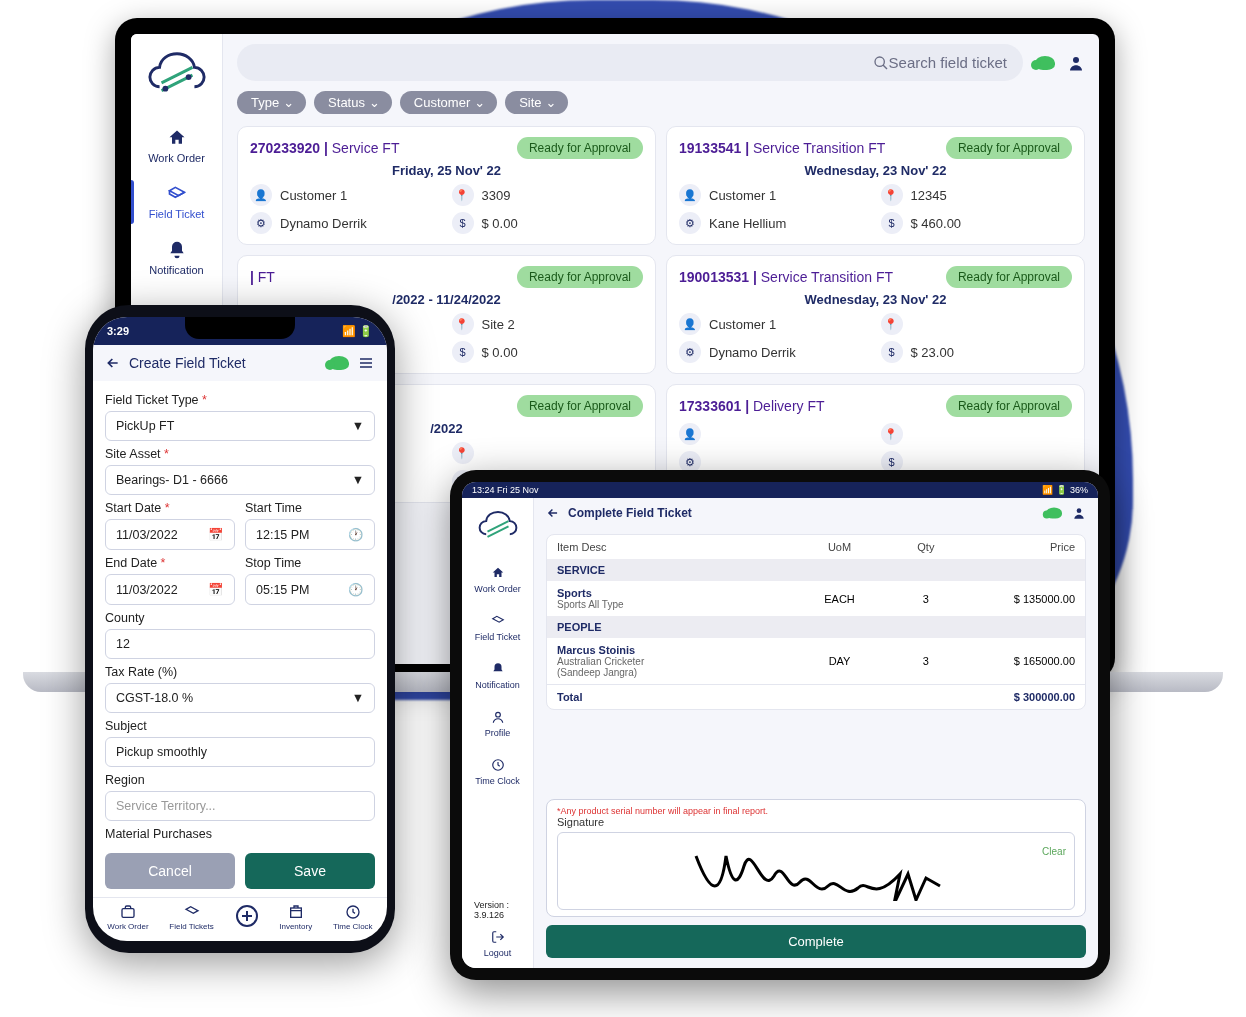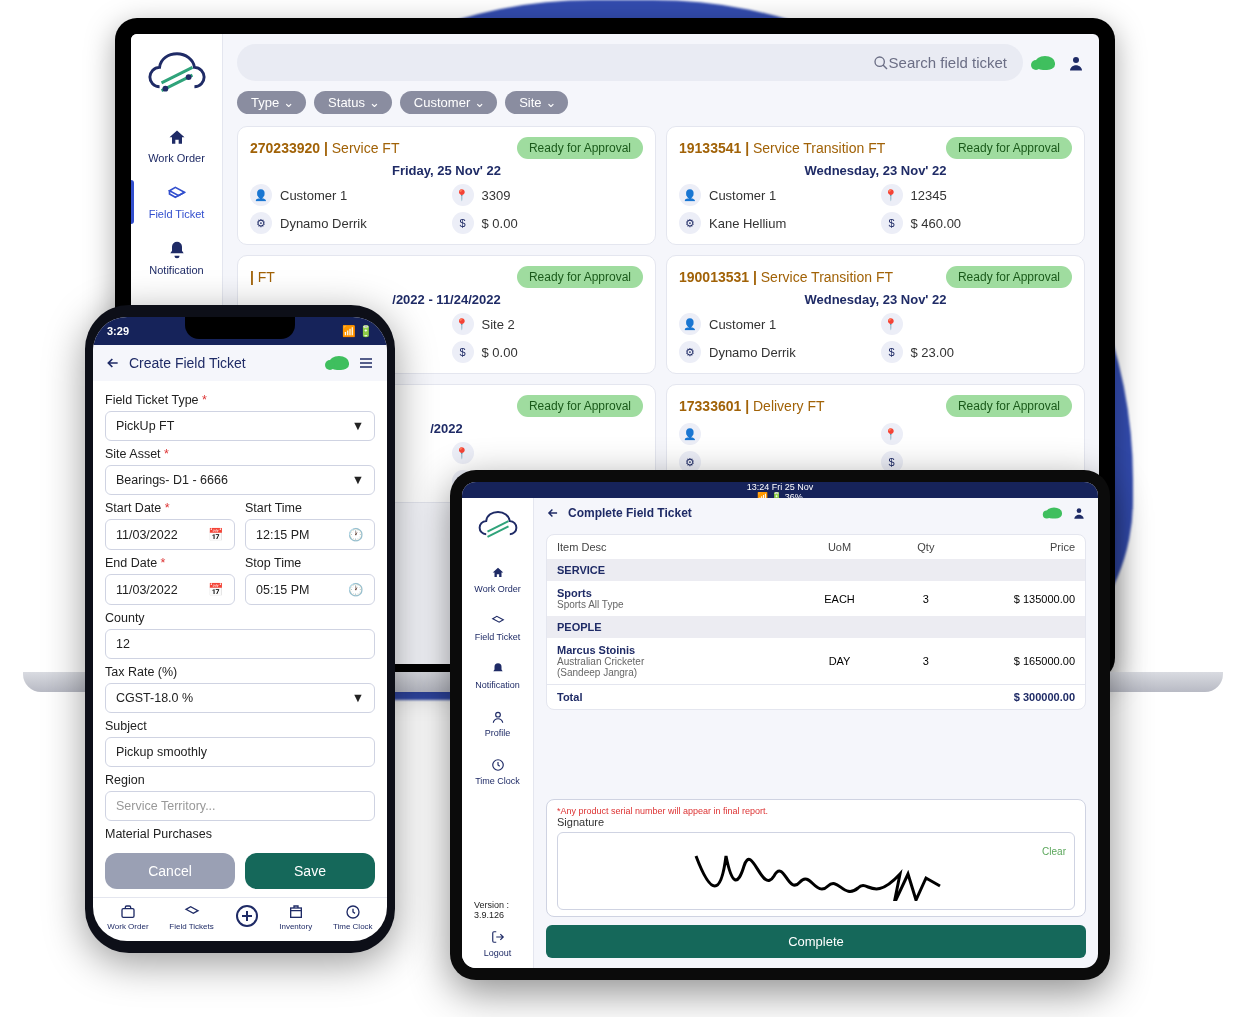--- a/index.html
+++ b/index.html
@@ -30,21 +30,21 @@
 .cloud-dot { width:20px; height:14px; background:#3fbf5e; border-radius:50% 50% 40% 40%; position:relative; }
 .cloud-dot::before{content:''; position:absolute; left:-4px; bottom:0; width:10px; height:10px; background:#3fbf5e; border-radius:50%;}
 .user-ico { color:#1f2b66; }
 
 .filters { display:flex; gap:8px; margin:10px 0 12px; }
 .filter-pill { background:#8a8da0; color:#fff; font-size:13px; padding:4px 12px 4px 14px; border-radius:14px; cursor:pointer; display:flex; align-items:center; gap:4px; }
 
 .cards { display:grid; grid-template-columns:1fr 1fr; gap:10px; }
 .card { background:#fff; border:1px solid #e4e6ef; border-radius:10px; padding:10px 12px; }
 .card-head { display:flex; align-items:center; justify-content:space-between; margin-bottom:4px; }
-.card-id { font-weight:700; color:#a16207; font-size:14px; }
+.card-id { font-weight:700; color:#4c1d95; font-size:14px; }
 .card-id span { font-weight:400; }
 .badge { background:#9fdc9f; color:#1a5a1a; font-size:12px; padding:4px 12px; border-radius:14px; }
 .card-date { text-align:center; font-weight:700; color:#1f2b66; font-size:13px; margin-bottom:6px; }
 .card-info { display:grid; grid-template-columns:1fr 1fr; gap:6px 10px; font-size:13px; color:#333; }
 .info-cell { display:flex; align-items:center; gap:8px; }
 .info-ico { width:22px; height:22px; background:#eceef7; border-radius:50%; display:flex; align-items:center; justify-content:center; font-size:11px; color:#1f2b66; }
 
 
 .phone { position:absolute; left:85px; top:305px; width:310px; height:648px; background:#0d0f18; border-radius:44px; padding:12px 8px; box-shadow:0 10px 40px rgba(0,0,0,.4); }
 .phone-inner { background:#fff; border-radius:34px; width:100%; height:100%; overflow:hidden; display:flex; flex-direction:column; }
@@ -52,31 +52,31 @@
 .notch::after { content:''; position:absolute; left:50%; top:0; transform:translateX(-50%); width:110px; height:22px; background:#000; border-radius:0 0 14px 14px; }
 .phone-top { background:#f5f6fb; padding:10px 12px; display:flex; align-items:center; gap:8px; color:#1f2b66; font-weight:400; font-size:14px; }
 .phone-top .spacer { flex:1; }
 .phone-body { flex:1; padding:6px 12px; overflow:auto; font-size:12.5px; color:#222; }
 .fld-label { margin:6px 0 4px; }
 .fld-label .req { color:#d33; }
 .fld { width:100%; border:1px solid #cfd3e2; border-radius:6px; padding:7px 10px; font-size:12.5px; display:flex; align-items:center; justify-content:space-between; background:#fff; }
 .fld-row { display:flex; gap:10px; }
 .fld-row > div { flex:1; }
 .phone-btns { display:flex; gap:10px; padding:8px 12px; }
-.btn { flex:1; padding:10px; border-radius:12px; text-align:center; font-size:14px; cursor:pointer; }
+.btn { flex:1; padding:10px; border-radius:6px; text-align:center; font-size:14px; cursor:pointer; }
 .btn-cancel { background:#9aa0b4; color:#fff; }
 .btn-save { background:#15685a; color:#fff; }
 .phone-tabs { display:flex; justify-content:space-around; padding:6px 4px 10px; border-top:1px solid #e4e6ef; }
 .ptab { text-align:center; font-size:8px; color:#1f2b66; }
 .ptab svg { display:block; margin:0 auto 2px; }
 
 
 .tablet { position:absolute; left:450px; top:470px; width:660px; height:510px; background:#0b0b0b; border-radius:26px; padding:12px; box-shadow:0 12px 40px rgba(0,0,0,.45); }
 .tablet-screen { background:#f5f6fb; border-radius:14px; width:100%; height:100%; overflow:hidden; display:flex; flex-direction:column; }
-.tab-status { height:16px; background:#16235a; color:#fff; font-size:9px; display:flex; align-items:center; justify-content:space-between; padding:0 10px;flex-direction:column; }
+.tab-status { height:16px; background:#16235a; color:#fff; font-size:9px; display:flex; align-items:center; justify-content:space-between; padding:0 10px; }
 .tab-body{ flex:1; display:flex; overflow:hidden; }
 .tab-side { width:72px; background:#fff; border-right:1px solid #e4e6ef; display:flex; flex-direction:column; align-items:center; padding-top:4px; }
 .tab-side .side-item { font-size:9px; }
 .tab-main { flex:1; display:flex; flex-direction:column; }
 .tab-head { background:#f5f6fb; padding:8px 12px; display:flex; align-items:center; gap:8px; font-weight:700; color:#1f2b66; font-size:12px; }
 .tab-head .spacer{flex:1;}
 .table { border:1px solid #e4e6ef; border-radius:8px; margin:6px 12px 10px; background:#fff; overflow:hidden; font-size:11px; }
 .trow { display:grid; grid-template-columns:3fr 1.2fr 1fr 1.4fr; padding:6px 10px; align-items:center; }
 .thead { color:#444; }
 .section { background:#ececf2; font-weight:700; padding:5px 10px; color:#1f2b66; font-size:11px; }

